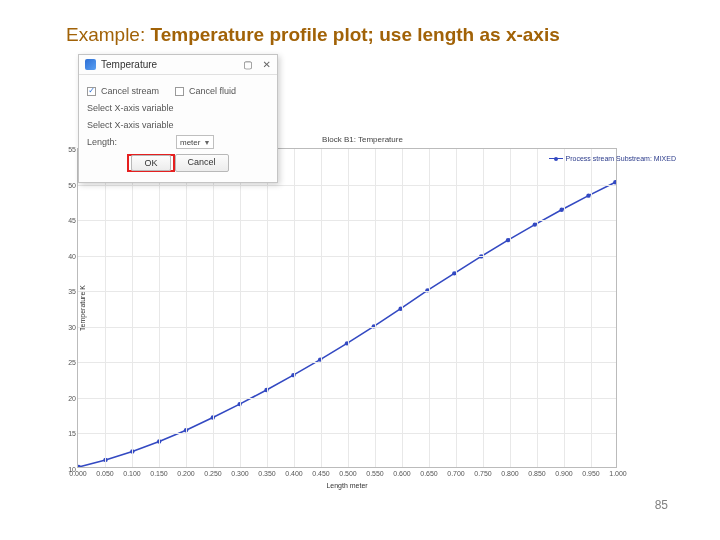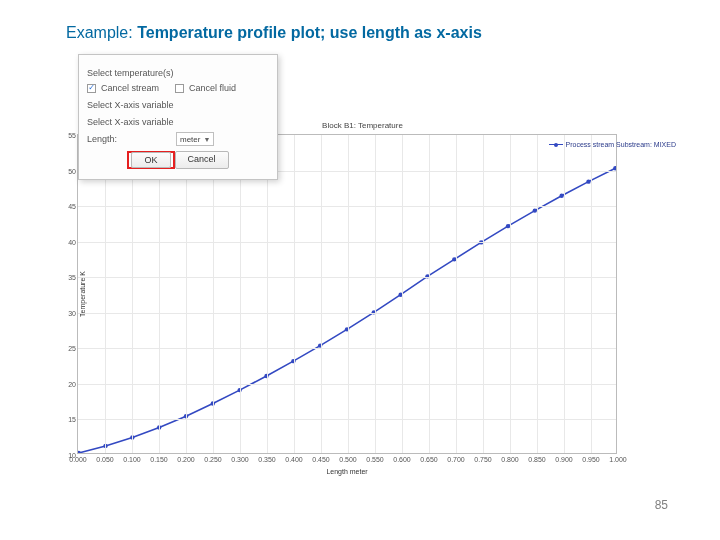--- a/index.html
+++ b/index.html
@@ -1,22 +1,22 @@
 <!DOCTYPE html>
 <html><head>
 <meta charset="utf-8">
 <style>
   * { box-sizing: border-box; margin: 0; padding: 0; }
   body { width: 720px; height: 540px; font-family: "Segoe UI", Tahoma, sans-serif; background: #fff; position: relative; overflow: hidden; }
-  .slide-title { position: absolute; left: 66px; top: 24px; font-size: 16px; color: #0369a1; }
+  .slide-title { position: absolute; left: 66px; top: 24px; font-size: 19px; color: #a16207; }
   .slide-title b { font-weight: 600; }
   .page-num { position: absolute; right: 52px; bottom: 28px; font-size: 12px; color: #808080; }
 
   
-  .chart-wrap { position: absolute; left: 55px; top: 121px; width: 615px; height: 360px; font-size: 7px; color: #555; }
+  .chart-wrap { position: absolute; left: 55px; top: 135px; width: 615px; height: 360px; font-size: 7px; color: #555; }
   .chart-title { text-align: center; font-size: 8px; color: #444; margin-bottom: 4px; }
   .plot { position: relative; width: 540px; height: 320px; border: 1px solid #bbb; background: #fff; margin-left: 22px; }
   .ylabel { position: absolute; left: -18px; top: 50%; transform: translateY(-50%) rotate(-90deg); white-space: nowrap; font-size: 7px; color: #333; }
   .xlabel { position: absolute; left: 50%; bottom: -22px; transform: translateX(-50%); font-size: 7px; color: #333; }
   .ytick { position: absolute; left: -16px; width: 14px; text-align: right; transform: translateY(-50%); }
   .xtick { position: absolute; bottom: -10px; transform: translateX(-50%); white-space: nowrap; }
   .grid-v, .grid-h { position: absolute; background: #e8e8e8; }
   .grid-v { width: 1px; height: 100%; top: 0; }
   .grid-h { height: 1px; width: 100%; left: 0; }
   svg.line { position: absolute; left: 0; top: 0; width: 100%; height: 100%; }
@@ -140,22 +140,31 @@
       <div class="ytick" style="top: 106.667px;">40</div>
       <div class="grid-h" style="top: 71.1111px;"></div>
       <div class="ytick" style="top: 71.1111px;">45</div>
       <div class="grid-h" style="top: 35.5556px;"></div>
       <div class="ytick" style="top: 35.5556px;">50</div>
       <div class="ytick" style="top: 0px;">55</div>
     </div>
 </div>
 
 <div class="dialog">
+  <div class="dlg-titlebar">
+    <div class="left">
+      <span class="app-icon"></span>
+      <span>Temperature</span>
+    </div>
+    <div class="win-controls">
+      <span>▢</span>
+      <span>✕</span>
+    </div>
+  </div>
   <div class="dlg-body">
-    <div class="section-head">Select temperature(s)</div>
     <div class="row">
       <span class="chk">✓</span>
       <span>Cancel stream</span>
       <span style="width:6px"></span>
       <span class="chk"></span>
       <span>Cancel fluid</span>
     </div>
     <div class="section-head">Select X-axis variable</div>
     <div class="section-head">Select X-axis variable</div>
     <div class="row">

